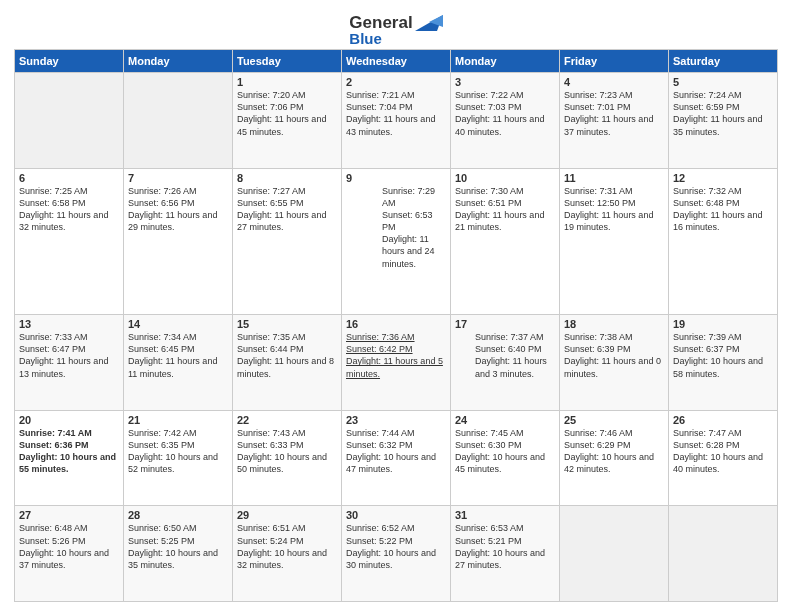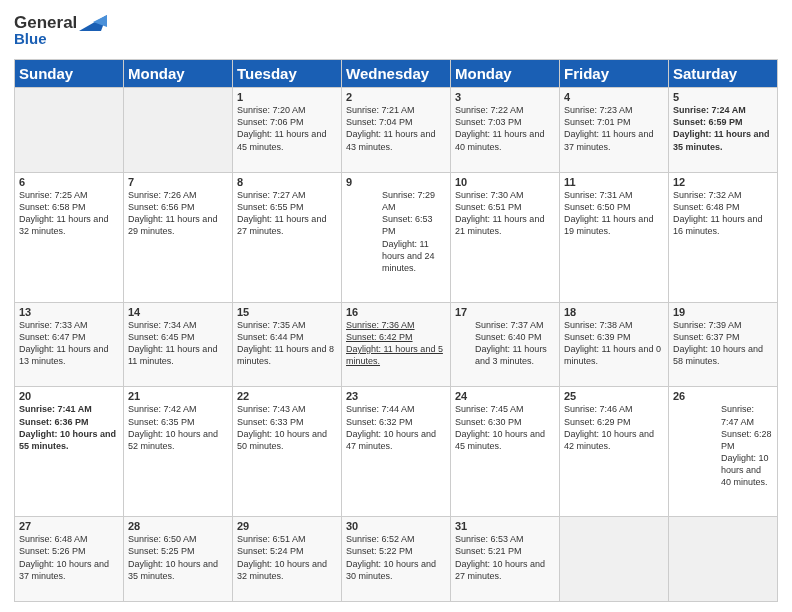--- a/index.html
+++ b/index.html
@@ -12,23 +12,23 @@
     }
     .page {
       width: 792px;
       height: 612px;
       padding: 10px 14px;
       display: flex;
       flex-direction: column;
     }
     .header {
       display: flex;
-      justify-content: flex-start;
+      justify-content: center;
       align-items: flex-start;
-      margin-bottom: 12px;
+      margin-bottom: 2px;
     }
     .logo {
       display: flex;
       flex-direction: column;
       align-items: flex-start;
     }
     .title-block {
       text-align: right;
     }
     .month-title {
@@ -42,21 +42,21 @@
       color: #555;
     }
     table {
       width: 100%;
       border-collapse: collapse;
       flex: 1;
     }
     thead tr th {
       background-color: #1a5fb4;
       color: #fff;
-      font-size: 15px;
+      font-size: 11px;
       font-weight: bold;
       padding: 5px 4px;
       text-align: left;
       border: 1px solid #ccc;
     }
     tbody tr td {
       border: 1px solid #ccc;
       vertical-align: top;
       padding: 3px 4px;
       font-size: 9.5px;
@@ -142,21 +142,21 @@
 Daylight: 11 hours and 40 minutes.</div>
           </td>
           <td>
             <span class="day-num">4</span>
             <div class="day-info" style="white-space: pre-line;">Sunrise: 7:23 AM
 Sunset: 7:01 PM
 Daylight: 11 hours and 37 minutes.</div>
           </td>
           <td>
             <span class="day-num">5</span>
-            <div class="day-info" style="white-space: pre-line; font-weight: bold;">Sunrise: 7:24 AM
+            <div class="day-info" style="white-space: pre-line;">Sunrise: 7:24 AM
 Sunset: 6:59 PM
 Daylight: 11 hours and 35 minutes.</div>
           </td>
         </tr>
         <tr>
           <td>
             <span class="day-num">6</span>
             <div class="day-info" style="white-space: pre-line;">Sunrise: 7:25 AM
 Sunset: 6:58 PM
 Daylight: 11 hours and 32 minutes.</div>
@@ -181,21 +181,21 @@
           </td>
           <td>
             <span class="day-num">10</span>
             <div class="day-info" style="white-space: pre-line;">Sunrise: 7:30 AM
 Sunset: 6:51 PM
 Daylight: 11 hours and 21 minutes.</div>
           </td>
           <td>
             <span class="day-num">11</span>
             <div class="day-info" style="white-space: pre-line;">Sunrise: 7:31 AM
-Sunset: 6:50 PM
+Sunset: 12:50 PM
 Daylight: 11 hours and 19 minutes.</div>
           </td>
           <td>
             <span class="day-num">12</span>
             <div class="day-info" style="white-space: pre-line;">Sunrise: 7:32 AM
 Sunset: 6:48 PM
 Daylight: 11 hours and 16 minutes.</div>
           </td>
         </tr>
         <tr>
@@ -274,21 +274,21 @@
 Daylight: 10 hours and 45 minutes.</div>
           </td>
           <td>
             <span class="day-num">25</span>
             <div class="day-info" style="white-space: pre-line;">Sunrise: 7:46 AM
 Sunset: 6:29 PM
 Daylight: 10 hours and 42 minutes.</div>
           </td>
           <td>
             <span class="day-num">26</span>
-            <div class="day-info" style="white-space: pre-line; margin-left: 48px;">Sunrise: 7:47 AM
+            <div class="day-info" style="white-space: pre-line;">Sunrise: 7:47 AM
 Sunset: 6:28 PM
 Daylight: 10 hours and 40 minutes.</div>
           </td>
         </tr>
         <tr>
           <td>
             <span class="day-num">27</span>
             <div class="day-info" style="white-space: pre-line;">Sunrise: 6:48 AM
 Sunset: 5:26 PM
 Daylight: 10 hours and 37 minutes.</div>

